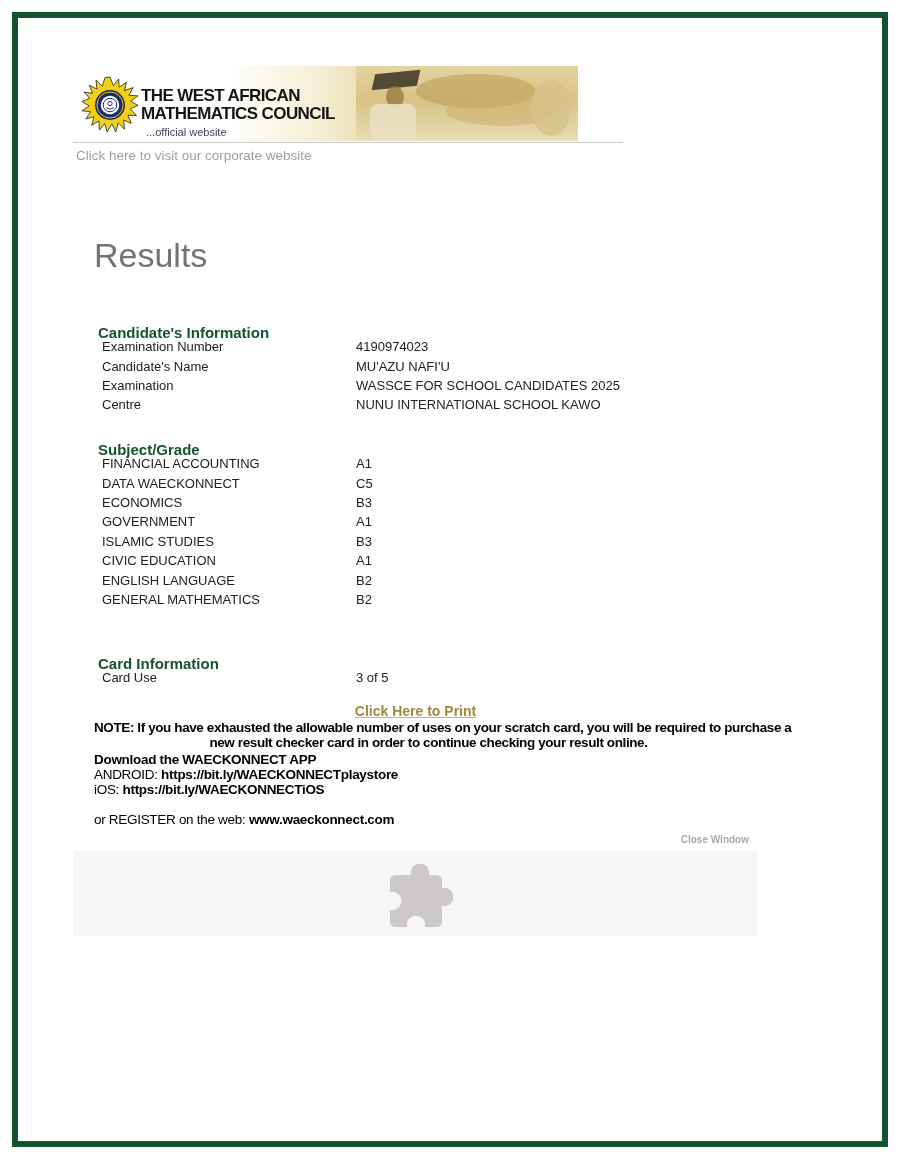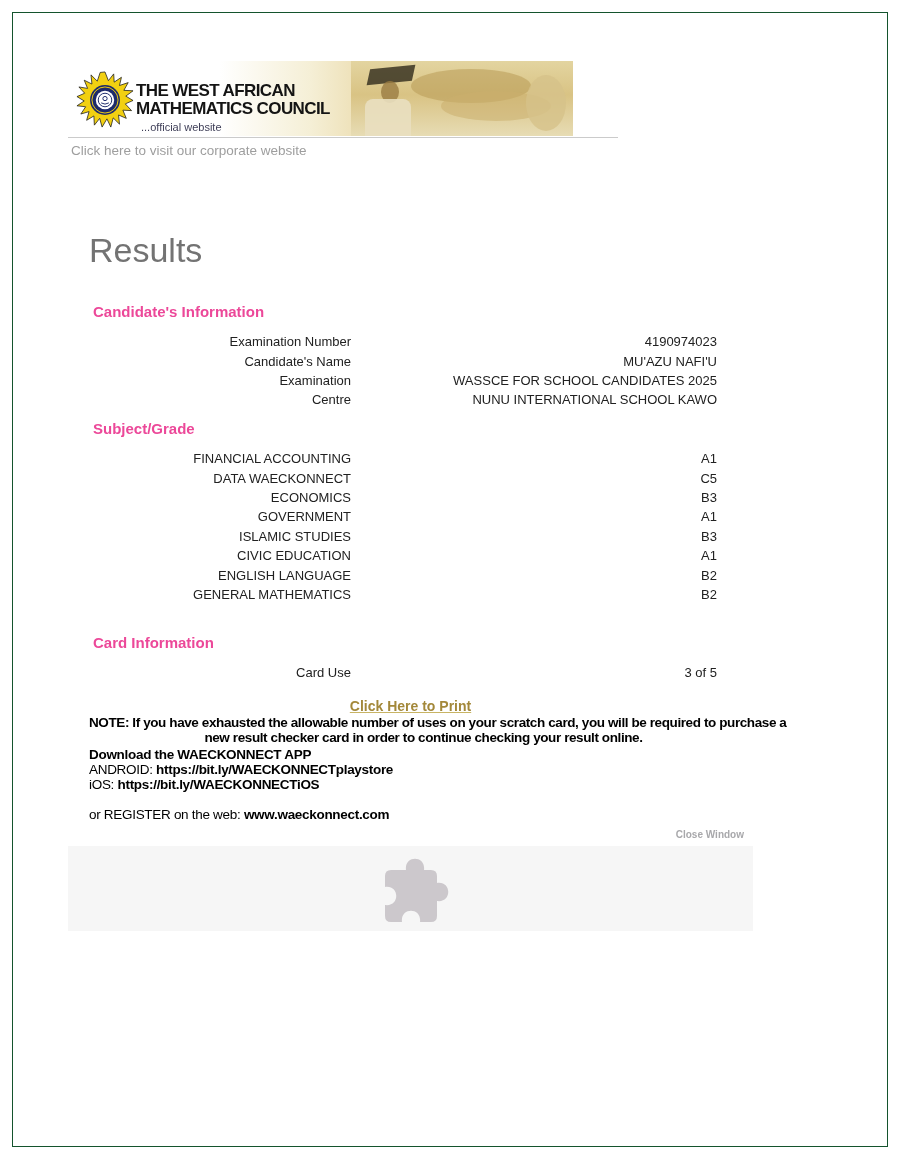--- a/index.html
+++ b/index.html
@@ -1,20 +1,20 @@
 <!DOCTYPE html>
 <html><head>
 <meta charset="utf-8">
 <style>
   * { margin:0; padding:0; box-sizing:border-box; }
   html,body { width:900px; height:1158px; background:#ffffff;
               font-family:"Liberation Sans", sans-serif; color:#212121; }
   .page-frame {
     position:absolute; left:12px; top:12px; width:876px; height:1135px;
-    border:1px solid #14532d; background:#ffffff;
+    border:6px solid #14532d; background:#ffffff;
   }
   
   .banner {
     position:absolute; left:55px; top:48px; width:505px; height:75px;
     background:linear-gradient(to right,#ffffff 0%,#ffffff 30%,#f5efd6 48%,#ead9a8 62%,#e0cc92 100%);
     overflow:hidden;
   }
   .banner-photo {
     position:absolute; right:0; top:0; width:222px; height:75px;
     background:linear-gradient(to bottom,#e3d4a0 0%,#d9c384 45%,#e7dcb4 100%);
@@ -28,29 +28,29 @@
                background:#e9dfc0; border-radius:8px 8px 0 0; opacity:.9; }
   .logo-wrap { position:absolute; left:8px; top:10px; width:58px; height:58px; }
   .org-name { position:absolute; left:68px; top:21px; line-height:18px;
               font-size:17px; font-weight:bold; letter-spacing:-0.6px; color:#141414; }
   .tagline  { position:absolute; left:73px; top:60px; font-size:11px; color:#3f3f58; }
   .banner-divider { position:absolute; left:55px; top:124px; width:550px; height:1px; background:#cbcbcb; }
   .corporate-link { position:absolute; left:58px; top:130px; font-size:13.5px; color:#9e9e9e;
                     text-decoration:none; cursor:pointer; }
   
   .page-title { position:absolute; left:69px; top:218px; font-size:34px; color:#737373;margin-left:7px; }
-  .section-heading { position:absolute; font-size:15px; font-weight:bold; color:#ec4899; }
+  .section-heading { position:absolute; font-size:15px; font-weight:bold; color:#14532d;margin-top:16px; }
   .h-candidate { left:80px; top:290px; }
   .h-subject   { left:80px; top:407px; }
   .h-card      { left:80px; top:621px; }
   .rows { position:absolute; left:84px; width:620px; font-size:13px; color:#212121; }
   .rows-candidate { top:319px; }
   .rows-subject   { top:436px; }
   .rows-card      { top:650px; }
-  .row { display:flex; height:19.4px; align-items:center;text-align:right; }
+  .row { display:flex; height:19.4px; align-items:center; }
   .cell-label { width:254px; flex:0 0 254px; }
   .cell-value { flex:1; }
   
   .print-wrap { position:absolute; left:55px; top:684px; width:685px; text-align:center; }
   .print-link { font-size:14px; font-weight:bold; color:#a3883a; text-decoration:underline;
                 text-decoration-color:#c8b464; cursor:pointer; }
   .note-block { position:absolute; left:76px; top:702px; width:669px; text-align:center;
                 font-size:13.5px; font-weight:bold; letter-spacing:-0.4px;
                 line-height:15px; color:#000; }
   .note-line { white-space:nowrap; }

